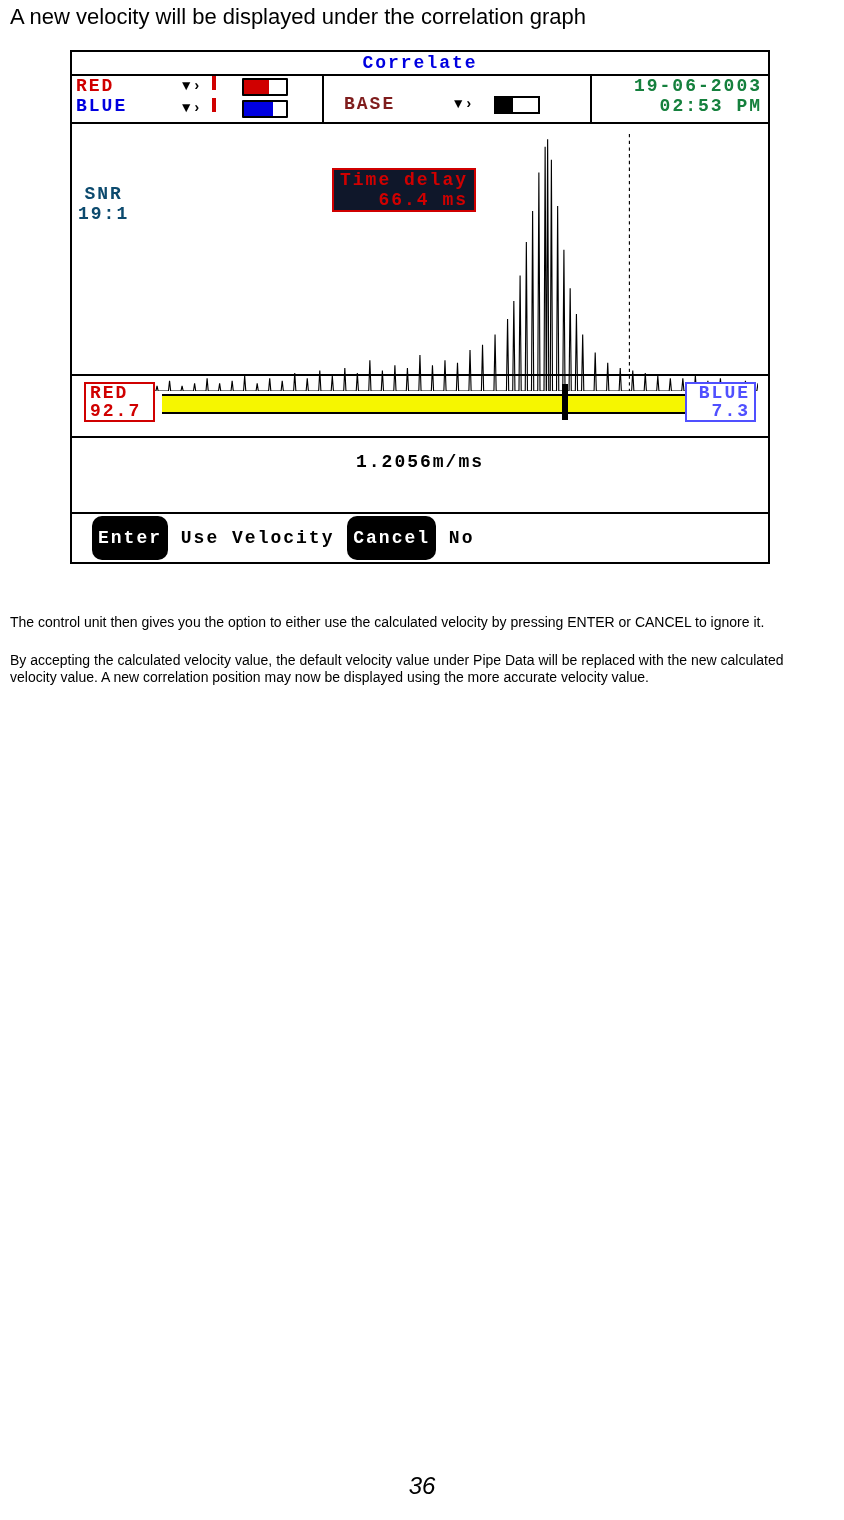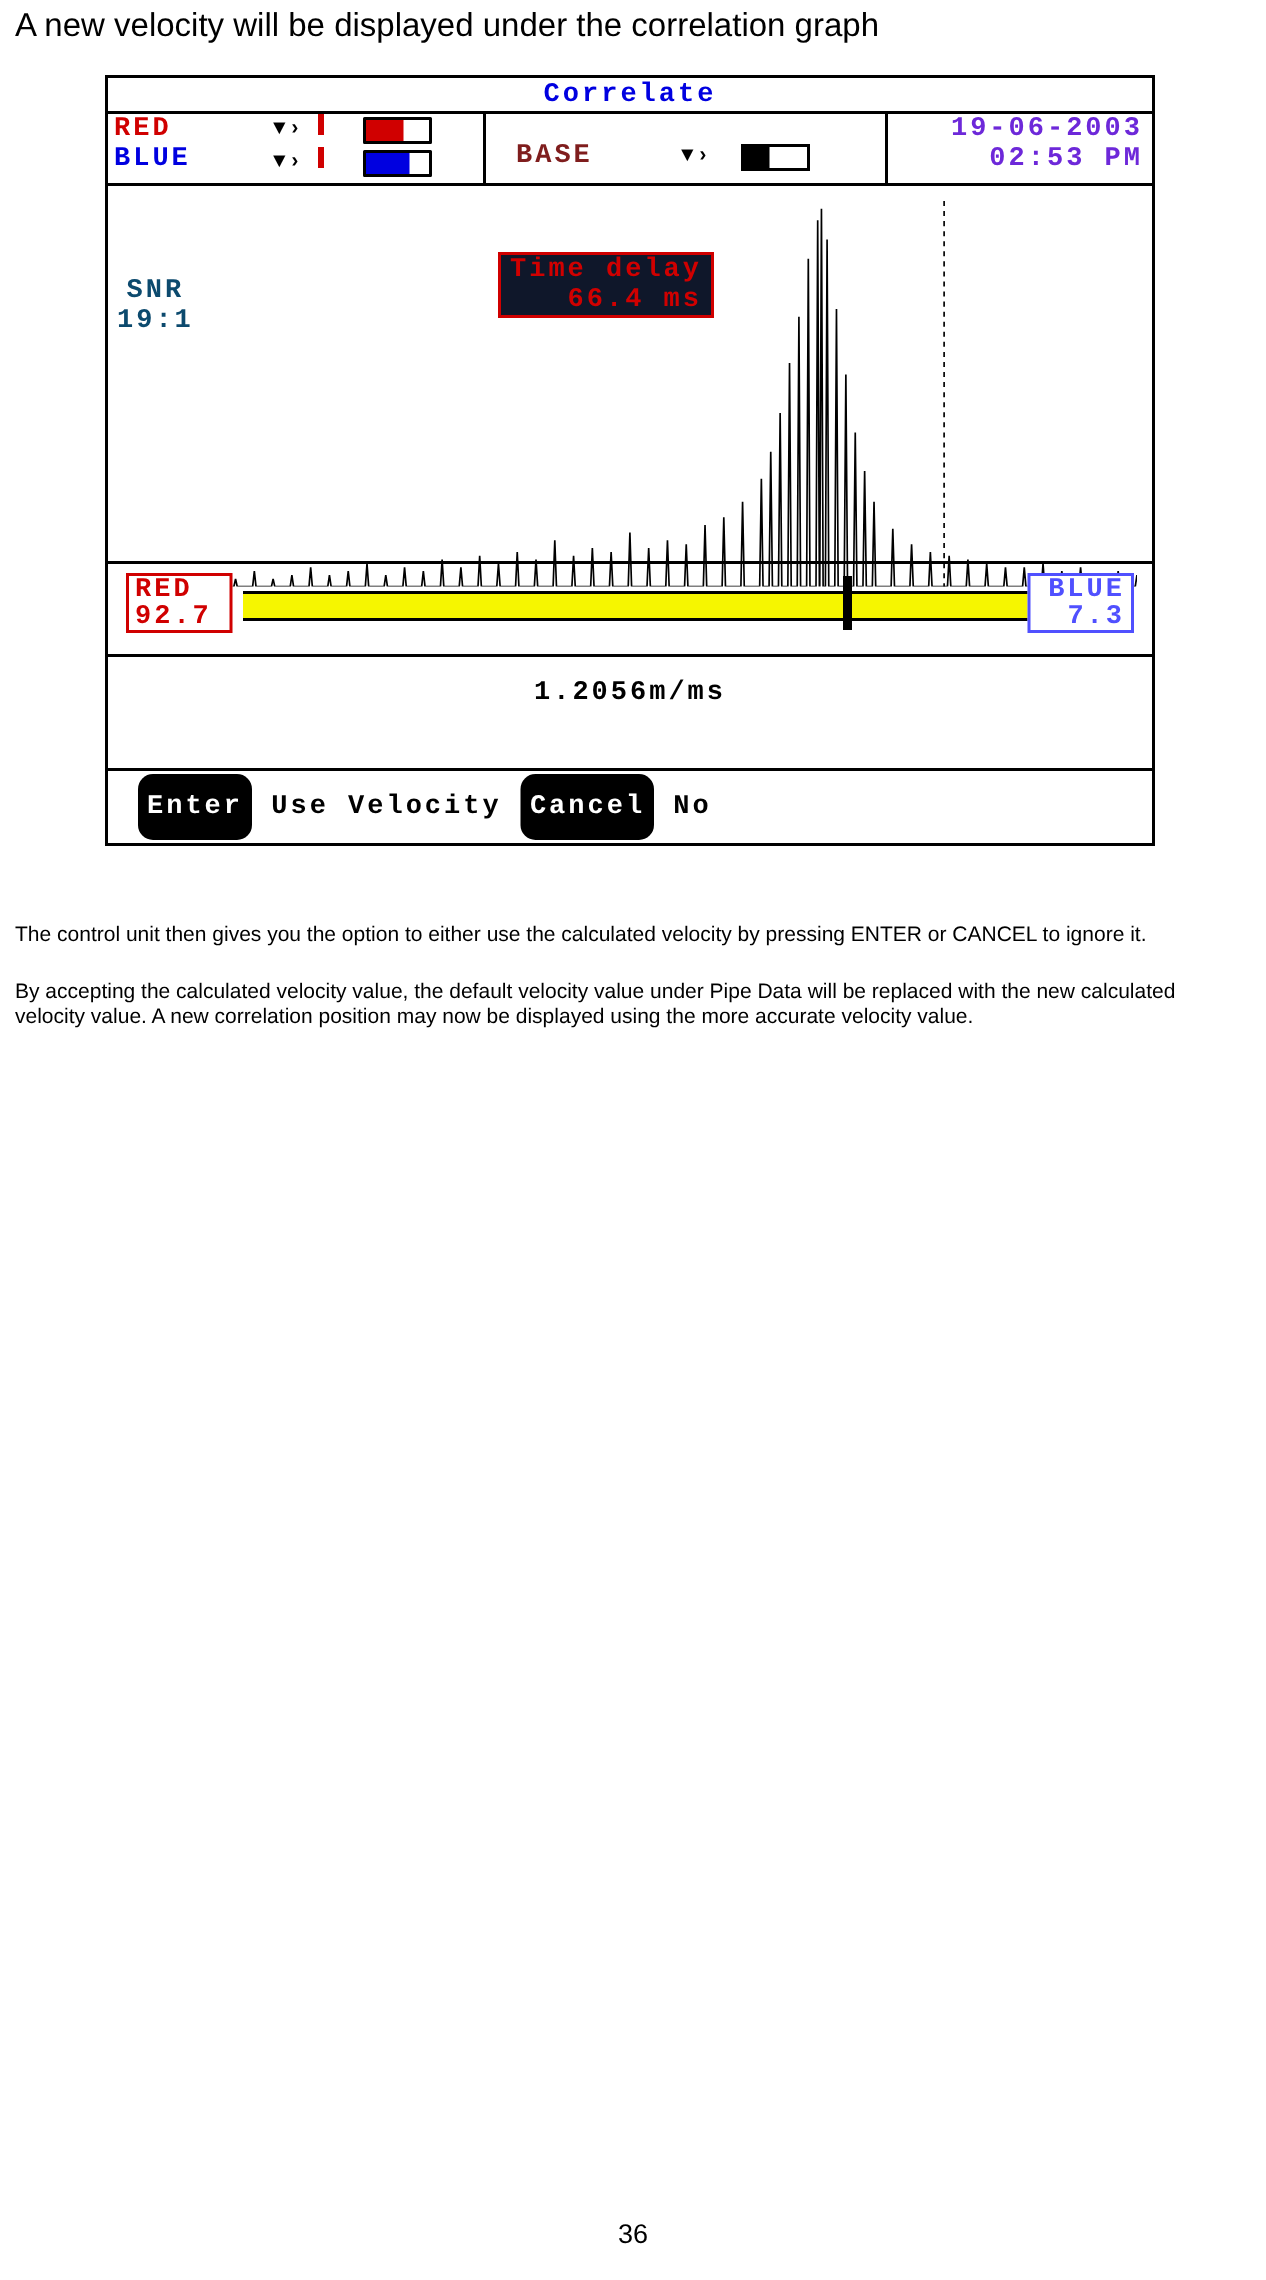--- a/index.html
+++ b/index.html
@@ -102,21 +102,21 @@
     width: 42px;
     height: 14px;
     border: 2px solid #000;
   }
   .status-mid .bat3 .fill { background:#000; width:40%; height:100%;}
   .status-right {
     width: 170px;
     border-left: 2px solid #000;
     text-align: right;
     padding-right: 6px;
-    color: #6d28d9;
+    color: #15803d;
     line-height: 20px;
   }
   .lcd-graph {
     position: relative;
     height: 250px;
     border-bottom: 2px solid #000;
   }
   .snr {
     position: absolute;
     left: 6px;
@@ -210,21 +210,22 @@
     line-height: 1.25;
     margin-top: 50px;
   }
   .body-text p { margin: 0 0 20px 0; }
   .page-num {
     position: absolute;
     bottom: 20px;
     left: 0;
     right: 0;
     text-align: center;
-    font-size: 18px;
+    font-size: 24px;
+    font-style: italic;
   }
 </style>
 </head>
 <body>
 
 <div class="page">
 
   <div class="intro-text">A new velocity will be displayed under the correlation graph</div>
 
   <div class="screenshot-wrap">

